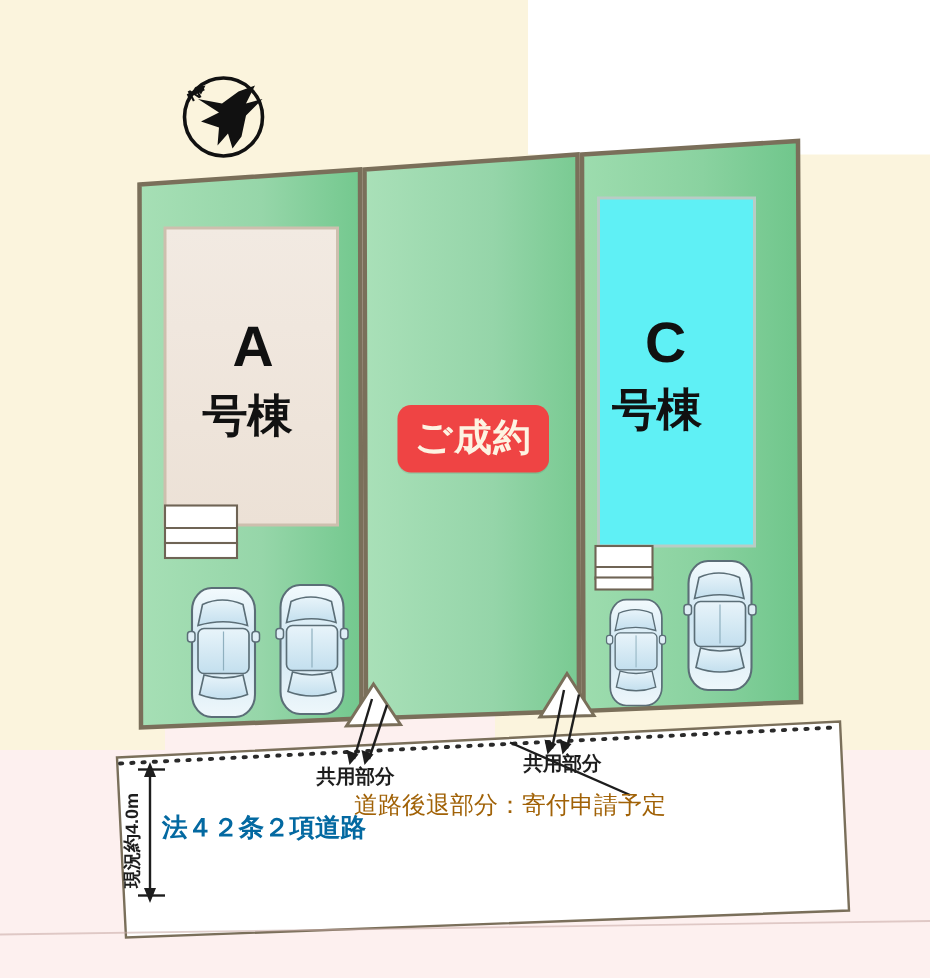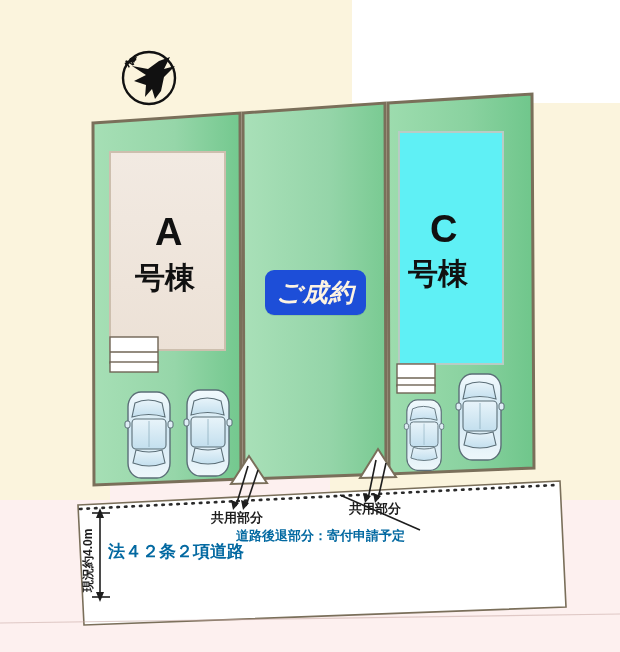--- a/index.html
+++ b/index.html
@@ -45,39 +45,38 @@
     font-size:38px;font-weight:700;letter-spacing:0;line-height:1;
     color:#111;
   }
   .bldg-sub{
     font-size:30px;font-weight:700;line-height:1;color:#111;
   }
   .note{
     font-size:13px;font-weight:700;color:#1d1d1d;
   }
   .note-sm{
-    font-size:13px;font-weight:700;color:#0369a1;
+    font-size:16px;font-weight:400;color:#a16207;
   }
   .road-label{
     font-size:17px;font-weight:700;color:#0369a1;
   }
   .vert-label{
     font-size:12px;font-weight:700;color:#1d1d1d;
     transform:rotate(-90deg);transform-origin:left top;
   }
 
   
   .sold-badge{
     position:absolute;left:265px;top:270px;
     width:101px;height:45px;
-    background:#1d4ed8;
+    background:#ef4444;
     border-radius:9px;
     display:flex;align-items:center;justify-content:center;
     box-shadow:0 1px 0 rgba(0,0,0,.08);
-    font-style:italic;
   }
   .sold-badge span{
     color:#fdf3e2;font-size:25px;font-weight:700;letter-spacing:1px;
     line-height:1;
   }
 </style>
 </head>
 <body>
 
 <div id="stage">

